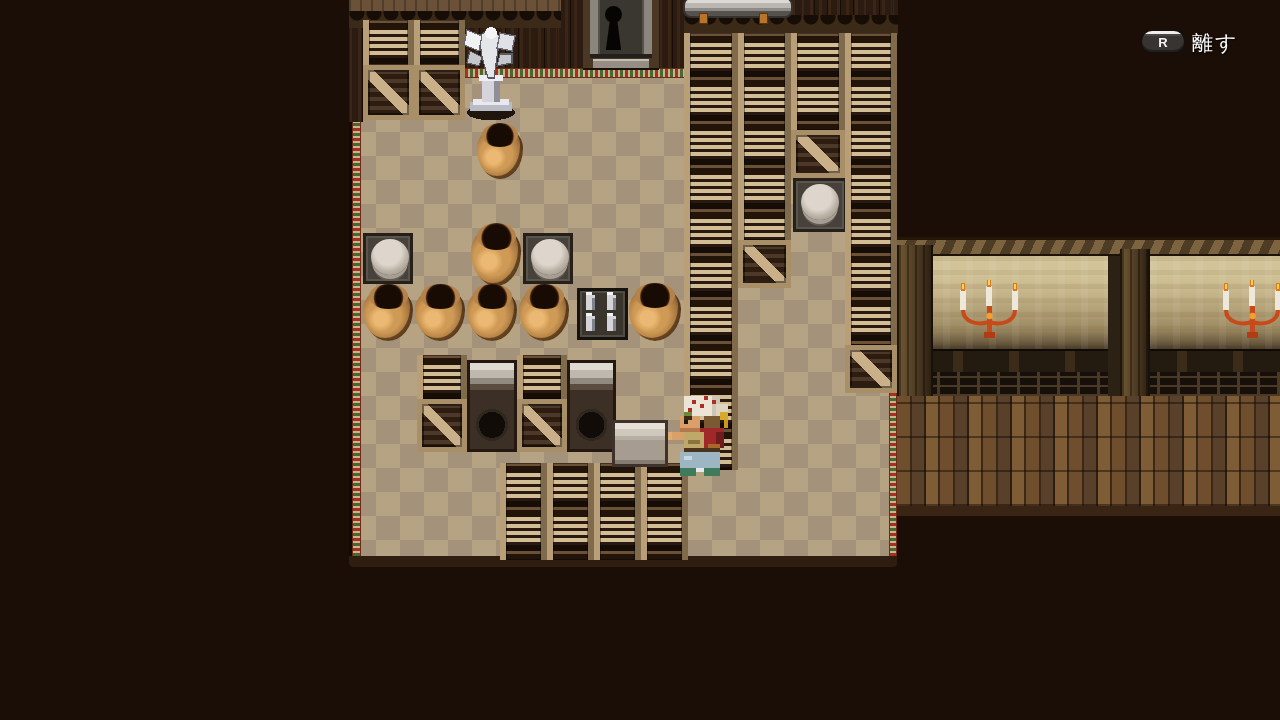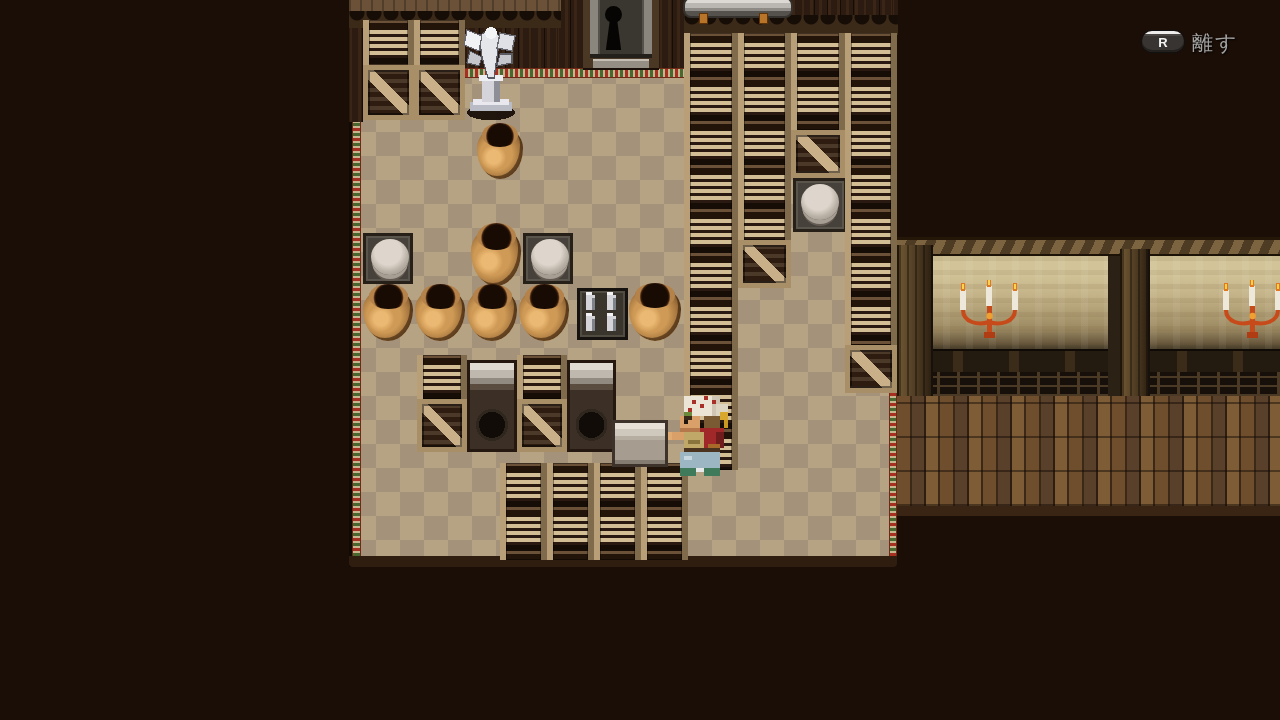--- a/index.html
+++ b/index.html
@@ -103,21 +103,21 @@
   .pillar{background:
       repeating-linear-gradient(90deg, rgba(0,0,0,.35) 0 2px, transparent 2px 8px),
       linear-gradient(90deg,#6e5632,#4a3820 60%,#2e2112);
       border-left:2px solid #20160a;border-right:2px solid #18100a;}
 
   
   .rbtn{width:42px;height:21px;border-radius:10px;
       background:linear-gradient(180deg,#efedeb 0 3px,#4a4643 3px 5px,#383431 5px 100%);
       box-shadow:0 0 0 1px #111,inset 0 -2px 0 #221f1d;
       color:#f4f4f4;font-weight:bold;font-size:13px;text-align:center;line-height:24px;}
-  .hudtxt{color:#a3a3a3;font-size:21px;letter-spacing:2px;text-shadow:1px 1px 2px #000;}
+  .hudtxt{color:#ffffff;font-size:21px;letter-spacing:2px;text-shadow:1px 1px 2px #000;}
 </style>
 </head>
 <body>
 
 <div id="stage">
 
   <div class="abs" style="left:0;top:0;width:1280px;height:720px;">
     <div class="abs" style="left:349px;top:0;width:3px;height:567px;background:#120a05;"></div>
     <div class="abs floor" style="left:352px;top:60px;width:545px;height:496px;"></div>
     <div class="abs room-edge" style="left:349px;top:556px;width:548px;height:11px;"></div>

